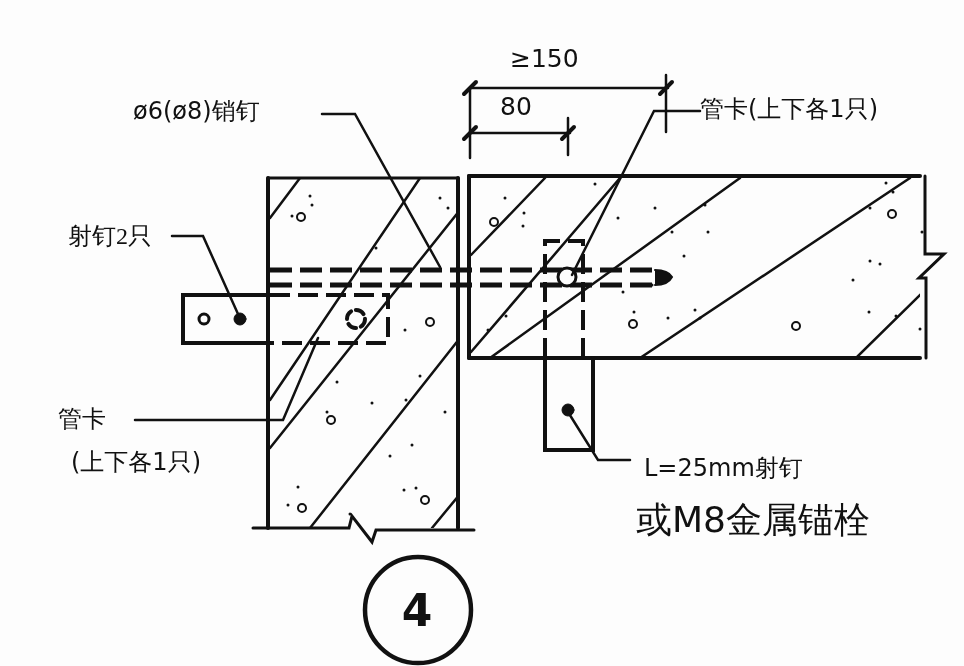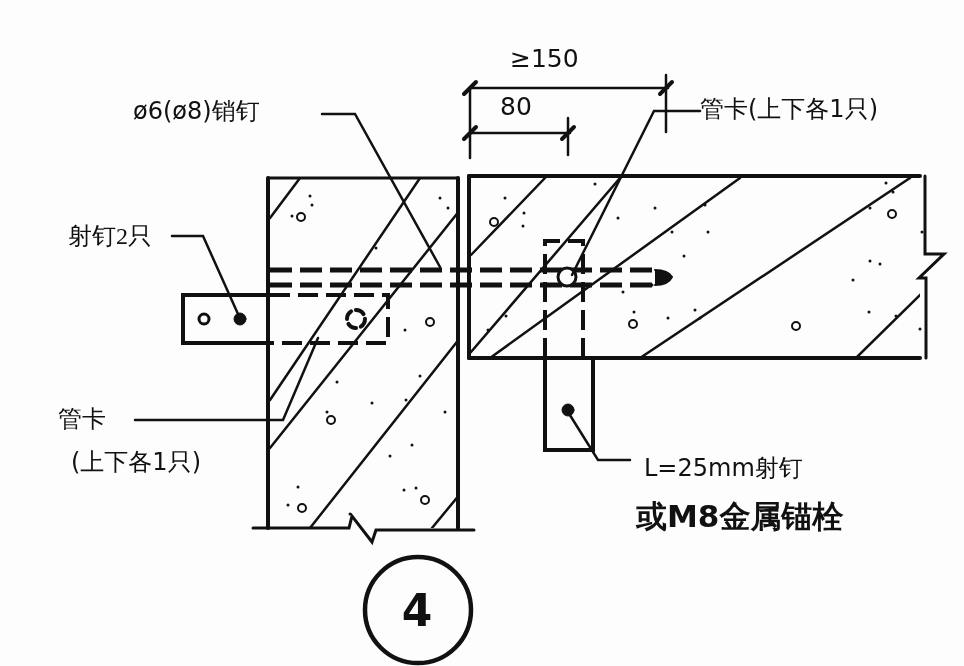--- a/index.html
+++ b/index.html
@@ -1,20 +1,20 @@
 <!DOCTYPE html>
 <html><head>
   <meta charset="utf-8">
   <style>
     html, body { margin: 0; padding: 0; background: #fdfdfd; }
     body { width: 964px; height: 666px; overflow: hidden; position: relative; font-family: "DejaVu Sans", sans-serif; }
     #canvas { position: absolute; left: 0; top: 0; width: 964px; height: 666px; }
     .label { position: absolute; color: #111; white-space: nowrap; font-family: "DejaVu Sans", sans-serif; letter-spacing: 0px; }
     .lbl-big { font-size: 24px; }
-    .lbl-cn { font-size: 31px; font-weight: bold; }
+    .lbl-cn { font-size: 36px; font-weight: normal; }
     .lbl-dim { font-size: 25px; }
     .circle-num { position: absolute; left: 362px; top: 555px; width: 110px; height: 110px; display: flex; align-items: center; justify-content: center; font-size: 44px; font-weight: bold; color: #111; }
   </style>
 </head>
 <body>
 
 <svg id="canvas" width="964" height="666" viewBox="0 0 964 666" xmlns="http://www.w3.org/2000/svg">
   <defs>
     <clipPath id="clipWall">
       <rect x="268" y="178" width="190" height="350"></rect>

